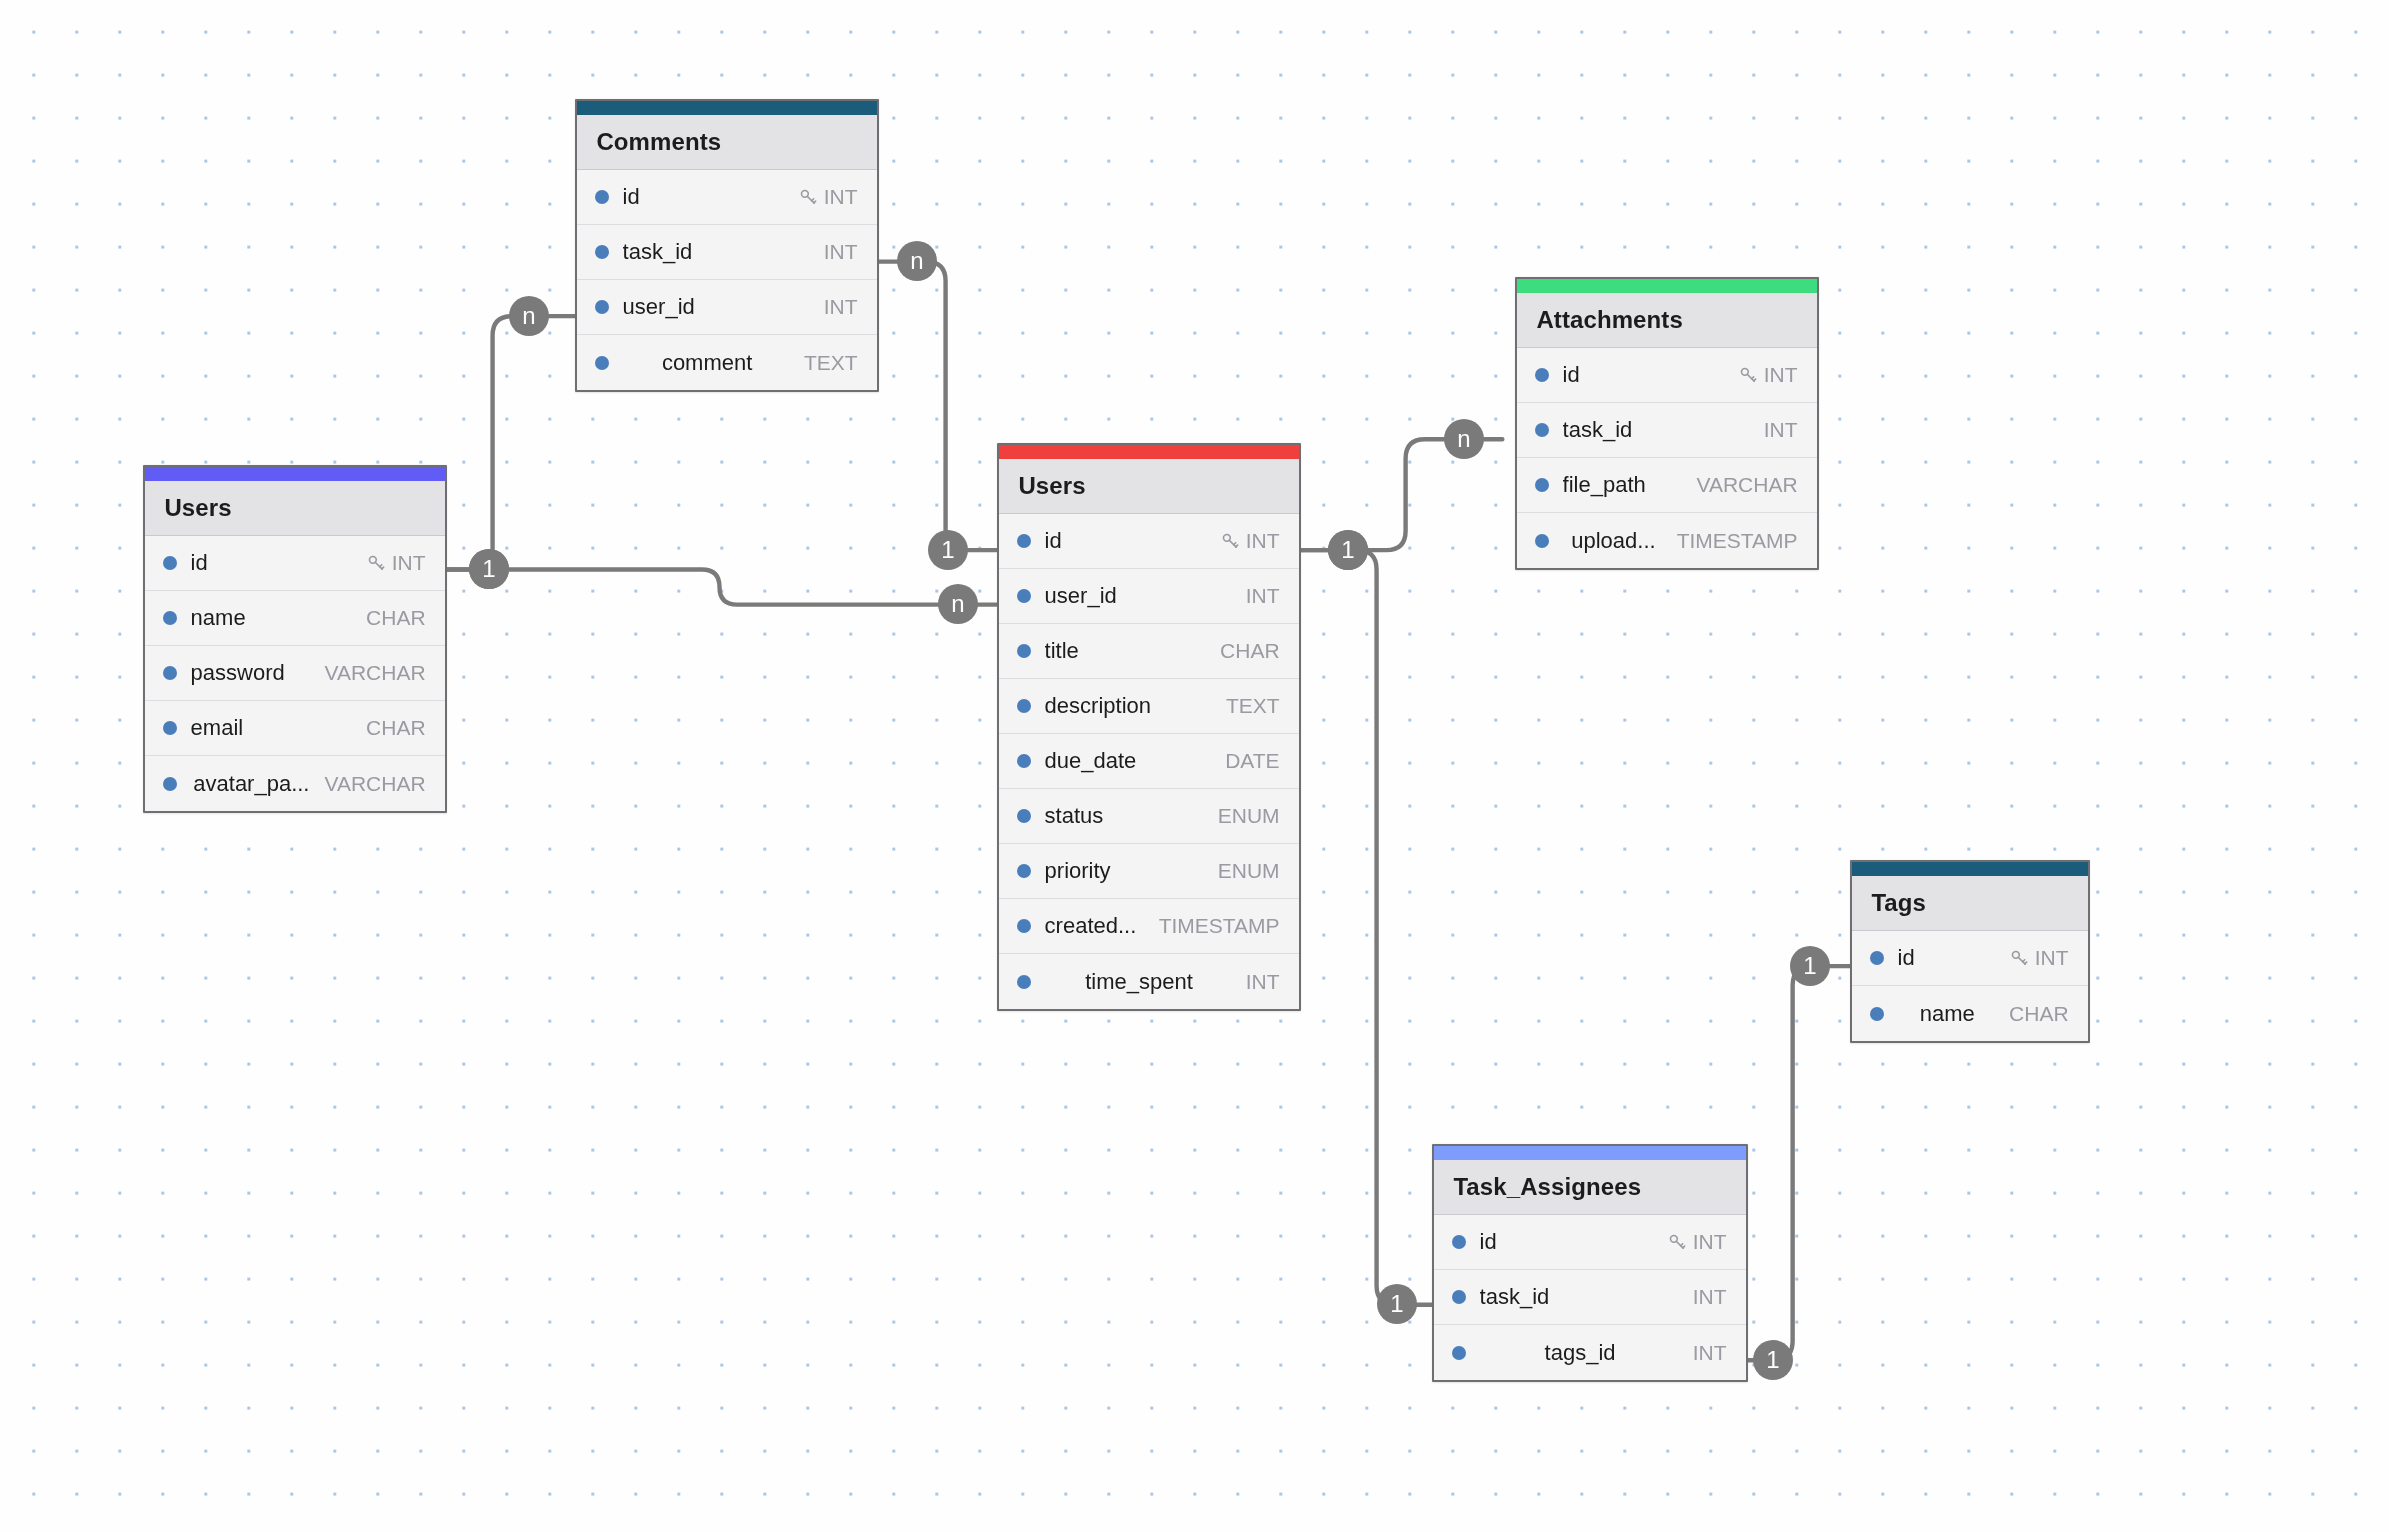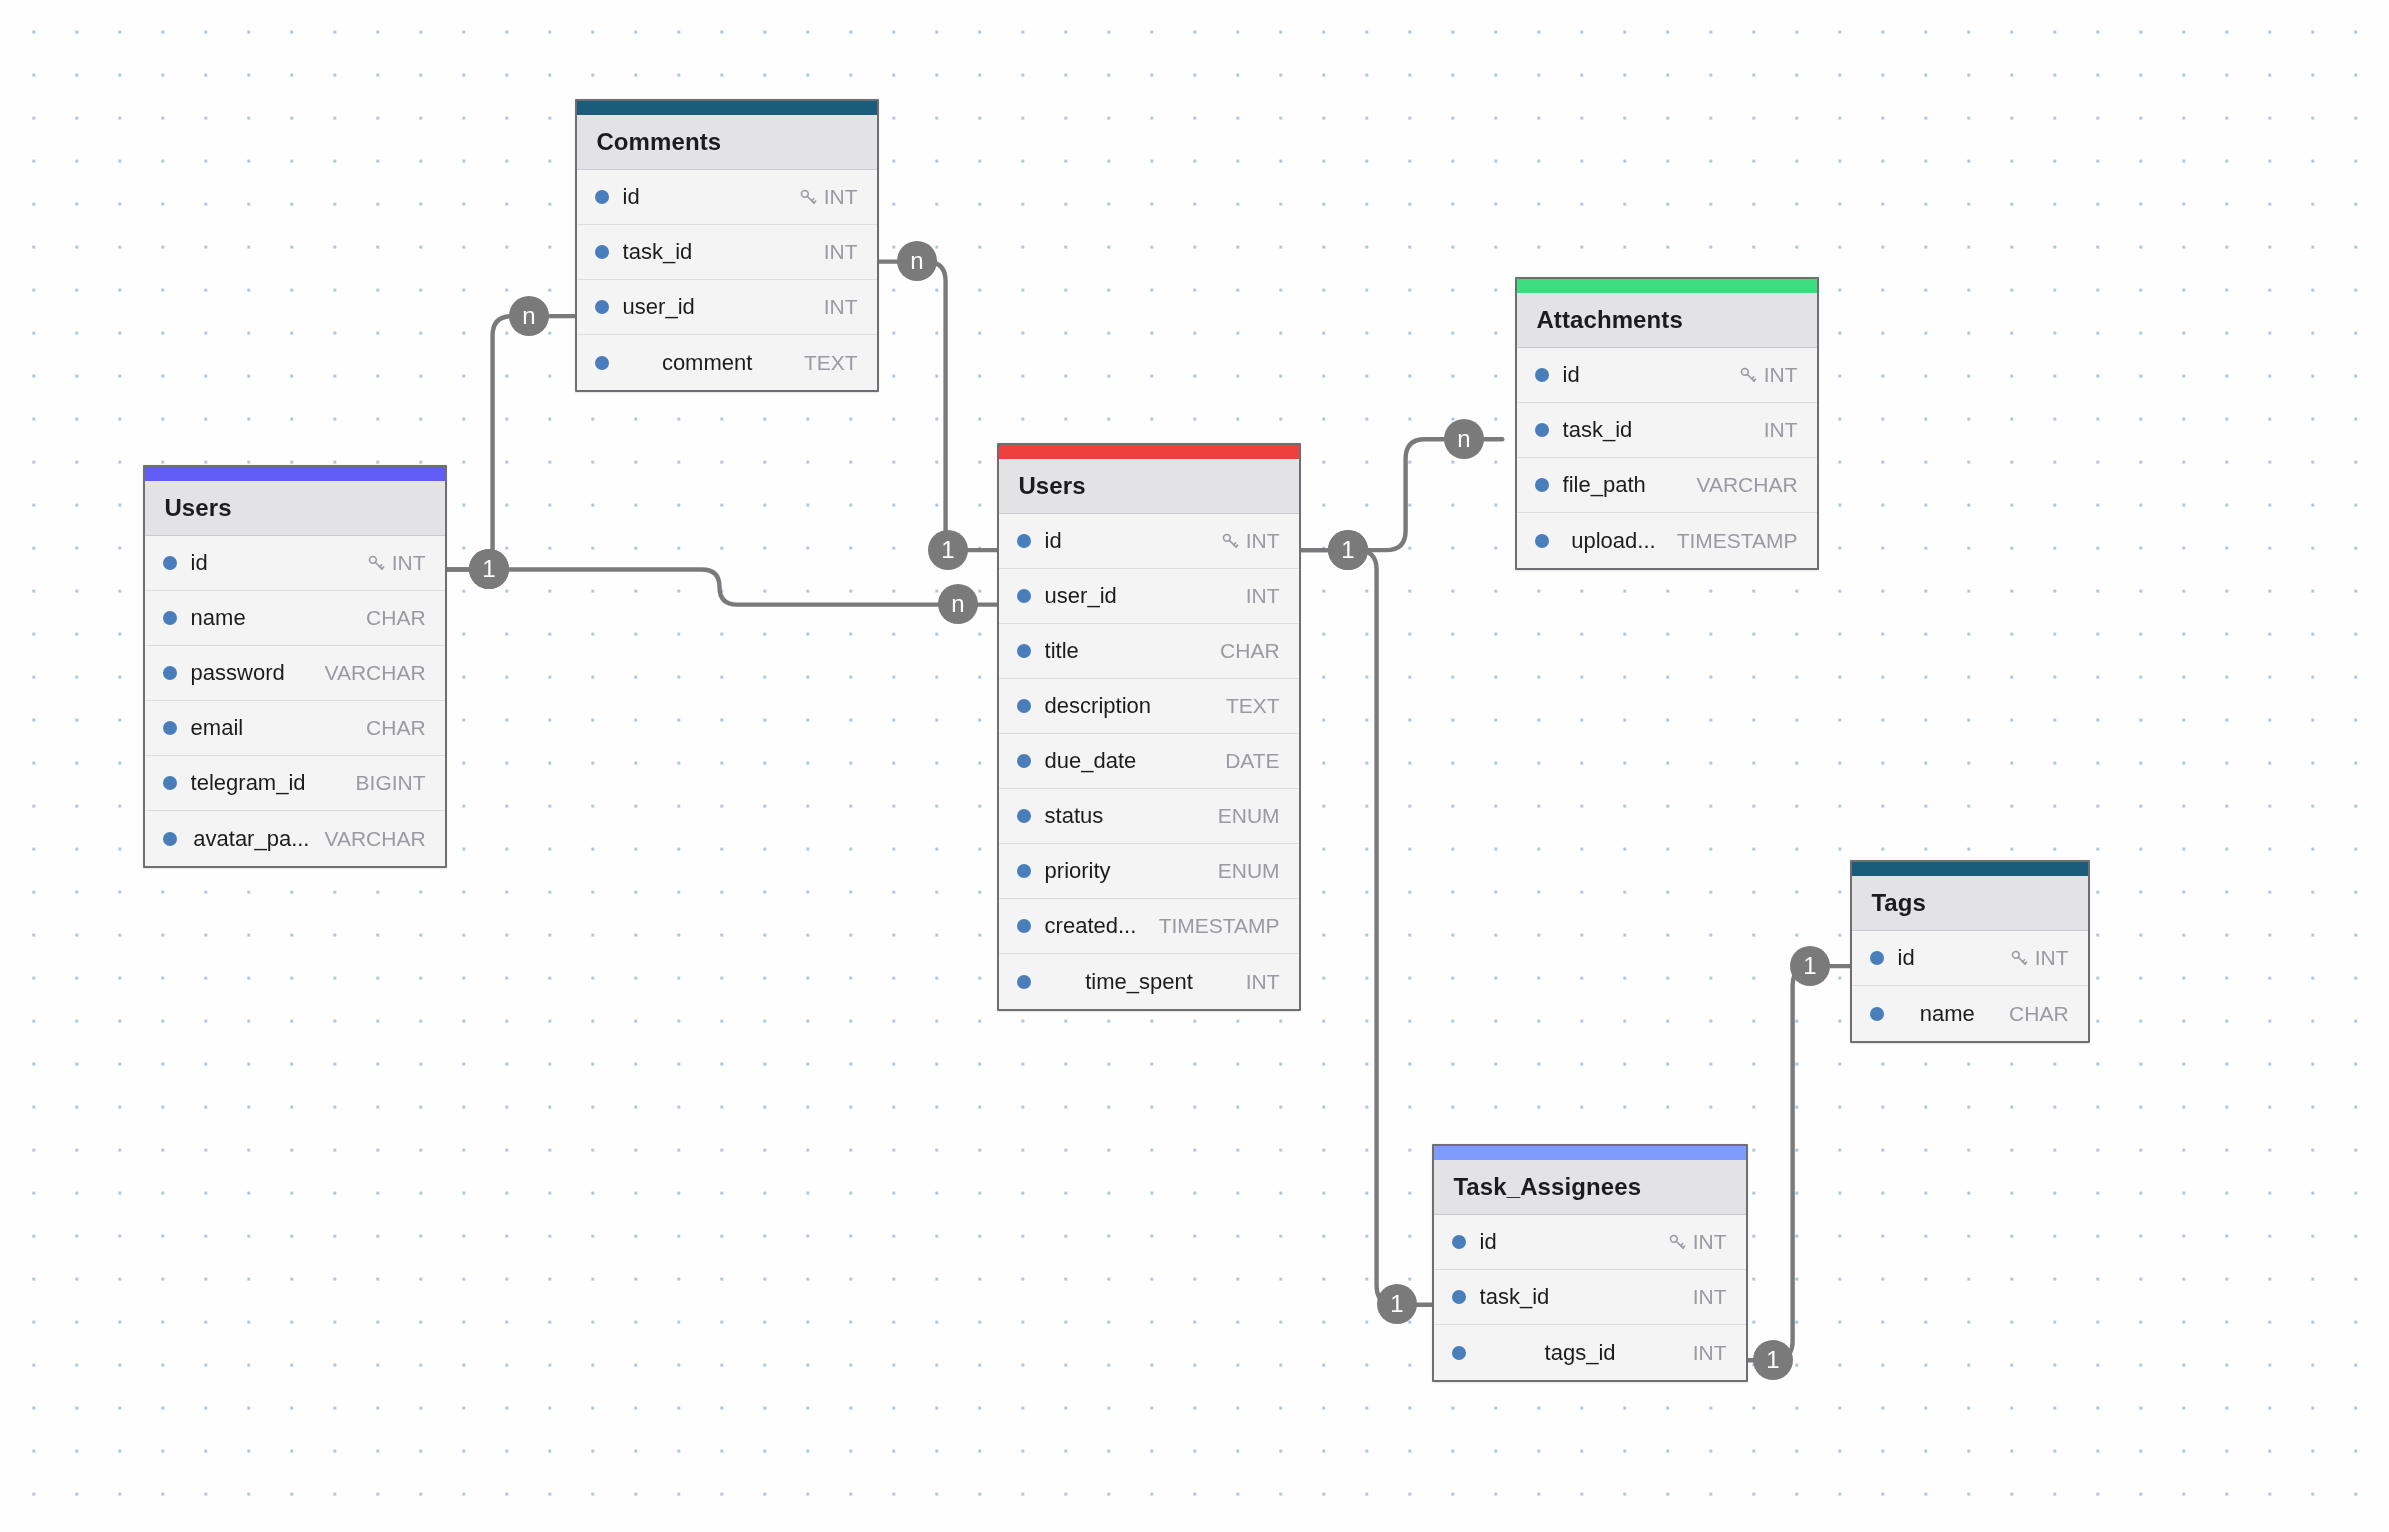--- a/index.html
+++ b/index.html
@@ -164,27 +164,20 @@
         <span class="fname">password</span>
         <span class="ftype">
           <span>VARCHAR</span>
         </span>
       </div>
       <div class="row">
         <span class="dot"></span>
         <span class="fname">email</span>
         <span class="ftype">
           <span>CHAR</span>
-        </span>
-      </div>
-      <div class="row">
-        <span class="dot"></span>
-        <span class="fname">telegram_id</span>
-        <span class="ftype">
-          <span>BIGINT</span>
         </span>
       </div>
       <div class="row">
         <span class="dot"></span>
         <span class="fname">avatar_pa...</span>
         <span class="ftype">
           <span>VARCHAR</span>
         </span>
       </div>
     </div>

